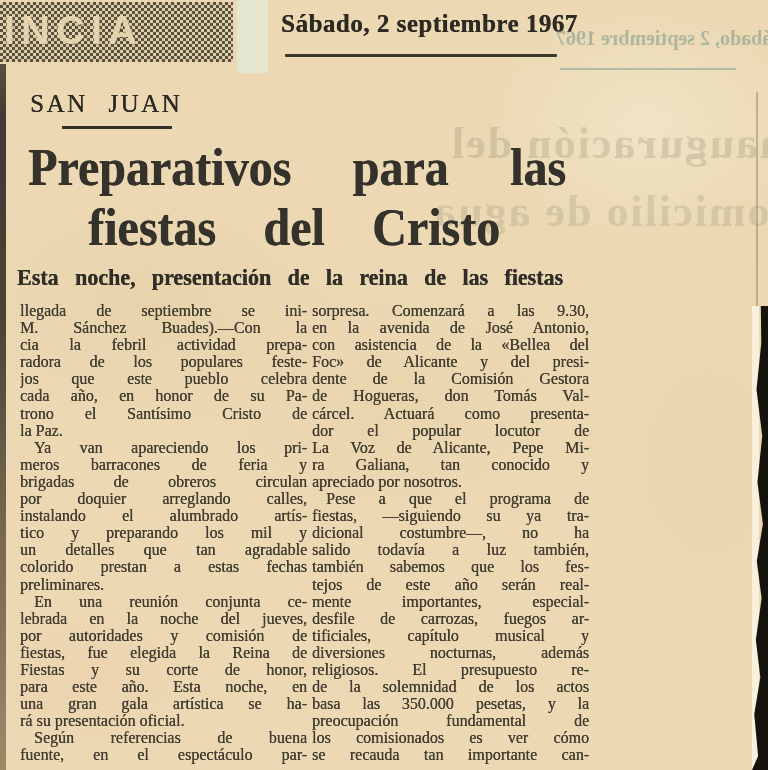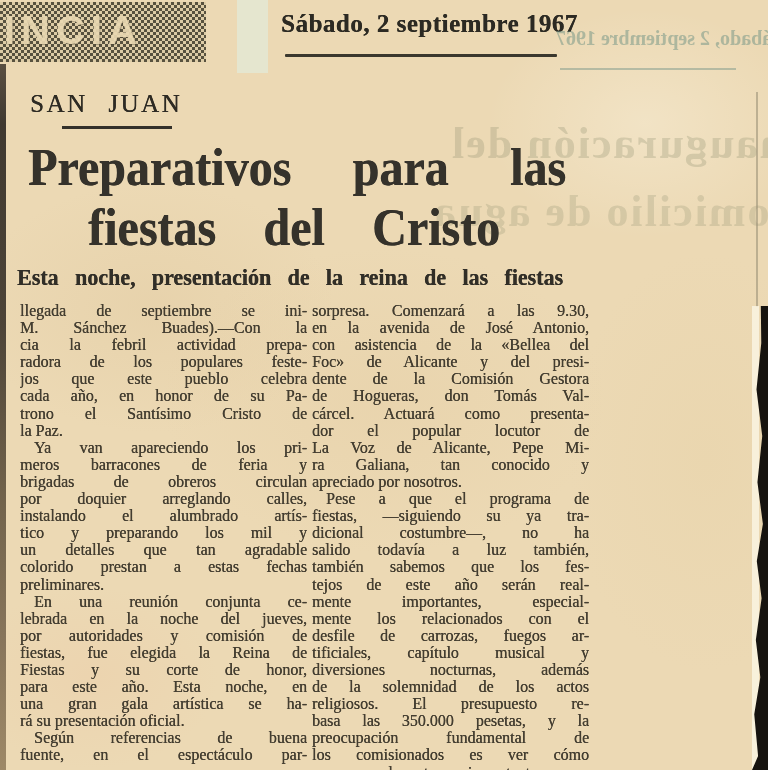--- a/index.html
+++ b/index.html
@@ -11,21 +11,21 @@
     background-image:
       radial-gradient(320px 220px at 50% 52%, rgba(214,183,133,.14), transparent 70%),
       radial-gradient(220px 160px at 84% 16%, rgba(255,250,236,.30), transparent 72%),
       radial-gradient(180px 130px at 12% 88%, rgba(236,196,160,.25), transparent 70%),
       radial-gradient(260px 180px at 20% 40%, rgba(206,176,128,.16), transparent 70%),
       radial-gradient(200px 300px at 92% 60%, rgba(228,206,160,.25), transparent 70%);
     font-family:"Liberation Serif","DejaVu Serif",serif;
   }
   
   .banner{
-    position:absolute;left:0;top:2px;width:206px;height:60px;
+    position:absolute;left:0;top:2px;width:233px;height:60px;
     background:repeating-conic-gradient(#58523f 0% 25%, #ddcca6 25% 50%) 0 0 / 6px 6px;
     overflow:hidden;
   }
   .banner-text{
     position:absolute;left:4px;top:6px;
     font-family:"Liberation Sans","DejaVu Sans",sans-serif;
     font-weight:bold;font-size:40px;letter-spacing:6px;
     color:#ead9b3;opacity:.92;
     text-shadow:1px 1px 0 rgba(60,55,40,.35);
   }
@@ -157,26 +157,25 @@
       <div class="bline">La Voz de Alicante, Pepe Mi-</div>
       <div class="bline">ra Galiana, tan conocido y</div>
       <div class="bline pend">apreciado por nosotros.</div>
       <div class="bline ind">Pese a que el programa de</div>
       <div class="bline">fiestas, —siguiendo su ya tra-</div>
       <div class="bline">dicional costumbre—, no ha</div>
       <div class="bline">salido todavía a luz también,</div>
       <div class="bline">también sabemos que los fes-</div>
       <div class="bline">tejos de este año serán real-</div>
       <div class="bline">mente importantes, especial-</div>
-      <div class="bline">mente los relacionados con el</div>
       <div class="bline">desfile de carrozas, fuegos ar-</div>
       <div class="bline">tificiales, capítulo musical y</div>
       <div class="bline">diversiones nocturnas, además</div>
+      <div class="bline">religiosos. El presupuesto re-</div>
       <div class="bline">de la solemnidad de los actos</div>
-      <div class="bline">religiosos. El presupuesto re-</div>
       <div class="bline">basa las 350.000 pesetas, y la</div>
       <div class="bline">preocupación fundamental de</div>
       <div class="bline">los comisionados es ver cómo</div>
       <div class="bline">se recauda tan importante can-</div>
     </div>
 
   <div class="edge-left"></div>
   <div class="edge-right-line"></div>
   <div class="edge-right-light"></div>
   <div class="edge-right"></div>

